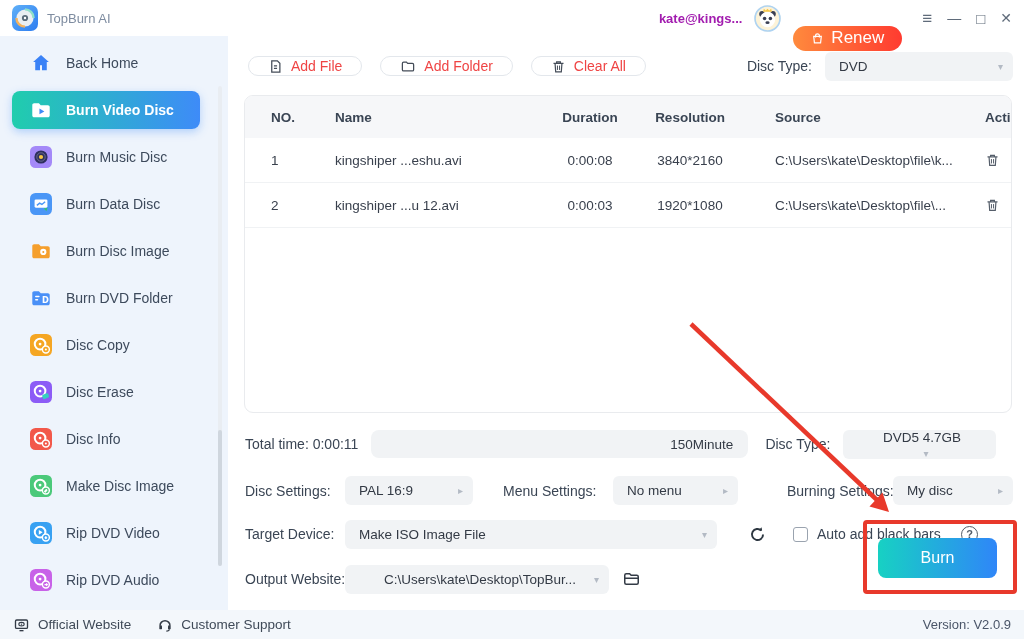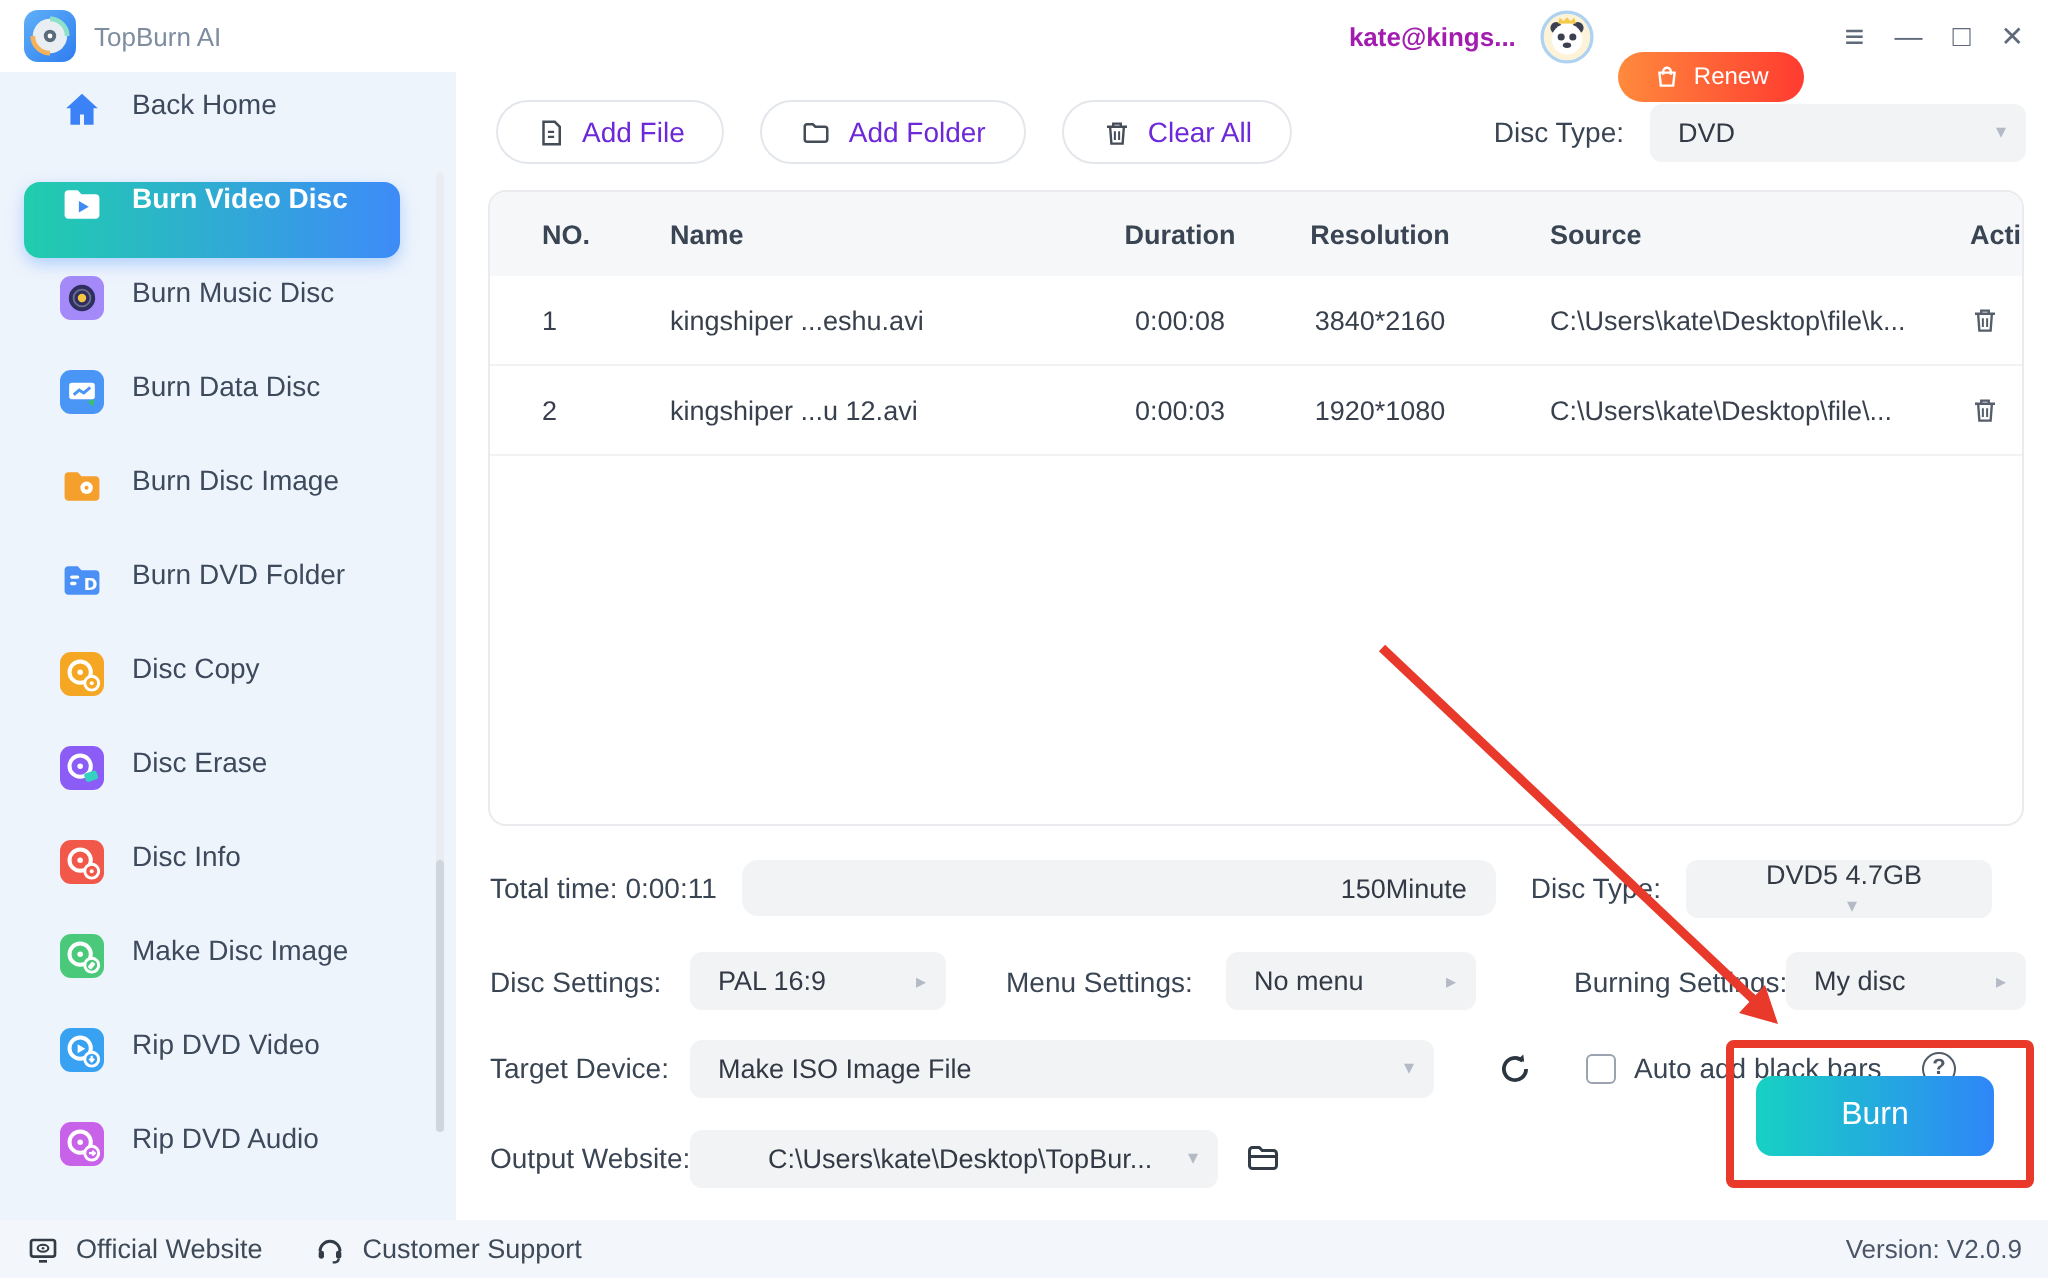--- a/index.html
+++ b/index.html
@@ -8,39 +8,39 @@
   
   .topbar{position:absolute;top:0;left:0;right:0;height:36px;display:flex;align-items:center;
           padding:0 12px;box-sizing:border-box;background:#fff;z-index:5;}
   .brand{display:flex;align-items:center;gap:9px;}
   .logo{width:26px;height:26px;display:block;}
   .app-title{font-size:13px;color:#7e8ca0;}
   .tb-right{margin-left:auto;display:flex;align-items:center;gap:12px;}
   .user-email{font-size:13px;font-weight:bold;color:#a21caf;}
   .avatar{width:27px;height:27px;display:block;}
   .renew-btn{display:flex;align-items:center;gap:7px;height:25px;padding:0 18px;border-radius:13px;
-             background:linear-gradient(90deg,#ff8a3d,#ff3b30);color:#fff;font-size:12px;cursor:pointer;margin-top:40px;}
+             background:linear-gradient(90deg,#ff8a3d,#ff3b30);color:#fff;font-size:17px;cursor:pointer;margin-top:40px;}
   .win-icons{display:flex;align-items:center;gap:15px;margin-left:8px;color:#5f6b7a;font-size:14px;}
   .win-icons span{cursor:pointer;line-height:1;}
   
   .sidebar{position:absolute;top:36px;left:0;width:228px;bottom:29px;background:#eef4fc;
            box-sizing:border-box;padding-top:8px;z-index:2;}
   .side-item{position:relative;width:188px;height:38px;margin:0 0 9px 12px;border-radius:8px;
-             display:flex;align-items:flex-start;gap:14px;padding-left:18px;box-sizing:border-box;cursor:pointer;}
+             display:flex;align-items:center;gap:14px;padding-left:18px;box-sizing:border-box;cursor:pointer;}
   .side-item .slabel{font-size:14px;color:#3d4a5c;}
   .side-item.active{background:linear-gradient(90deg,#20cdad,#3e8bf8);box-shadow:0 3px 8px rgba(62,139,248,.35);}
   .side-item.active .slabel{color:#fff;font-weight:bold;}
   .sicon{width:22px;height:22px;flex:0 0 22px;display:block;}
   .scroll-track{position:absolute;top:50px;right:6px;width:4px;height:480px;background:#e9edf2;border-radius:2px;}
   .scroll-thumb{position:absolute;top:344px;left:0;width:4px;height:136px;background:#cfd6de;border-radius:2px;}
   
   .main{position:absolute;left:228px;top:36px;right:0;bottom:29px;background:#fff;}
   .toolbar{position:absolute;left:20px;top:14px;right:11px;height:32px;display:flex;align-items:center;gap:18px;}
-  .pill-btn{display:flex;align-items:center;gap:8px;height:32px;padding:0 19px;border:1px solid #e3e7ec;
-            border-radius:17px;background:#fff;font-size:14px;color:#6d28d9;cursor:pointer;box-sizing:border-box;}
+  .pill-btn{display:flex;align-items:center;gap:8px;height:20px;padding:0 19px;border:1px solid #e3e7ec;
+            border-radius:17px;background:#fff;font-size:14px;color:#ef4444;cursor:pointer;box-sizing:border-box;}
   .disc-type-top{margin-left:auto;display:flex;align-items:center;gap:13px;}
   .field-label{font-size:14px;color:#3a4554;}
   .dropdown{display:flex;align-items:center;height:29px;background:#f1f3f5;border-radius:6px;
             padding:0 10px 0 14px;box-sizing:border-box;font-size:13.5px;color:#333a45;cursor:pointer;}
   .dropdown .dval{flex:1;white-space:nowrap;overflow:hidden;}
   .chev{color:#b3bac4;font-size:10px;margin-left:8px;}
   
   .table-panel{position:absolute;left:16px;top:59px;width:768px;height:318px;box-sizing:border-box;
                border:1px solid #e9ebee;border-radius:9px;background:#fff;overflow:hidden;}
   .trow{display:grid;grid-template-columns:64px 210px 90px 110px 240px 1fr;align-items:center;

